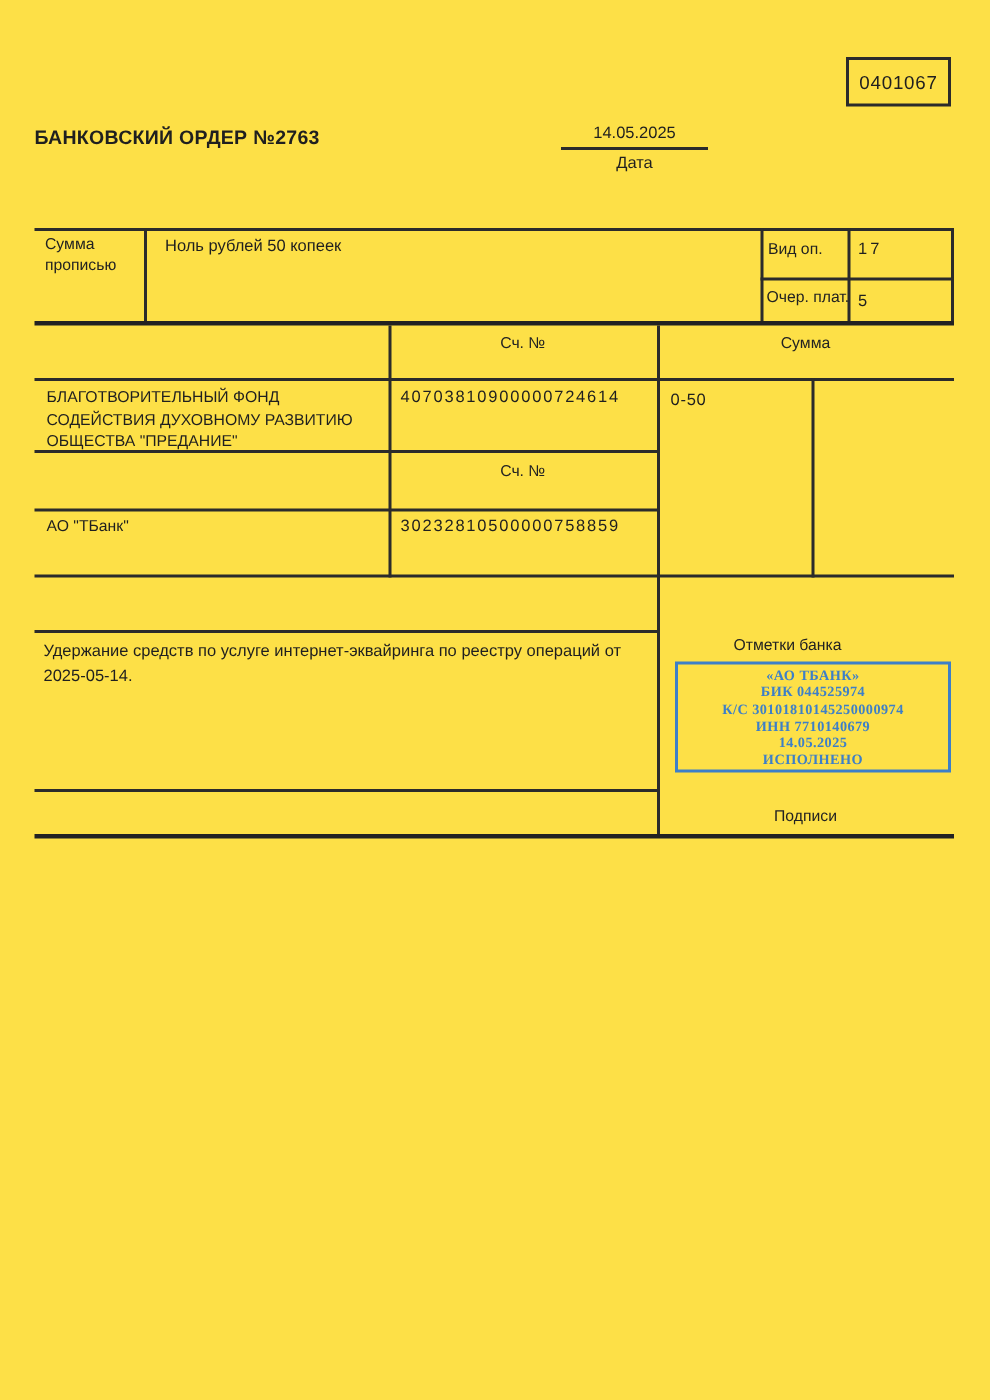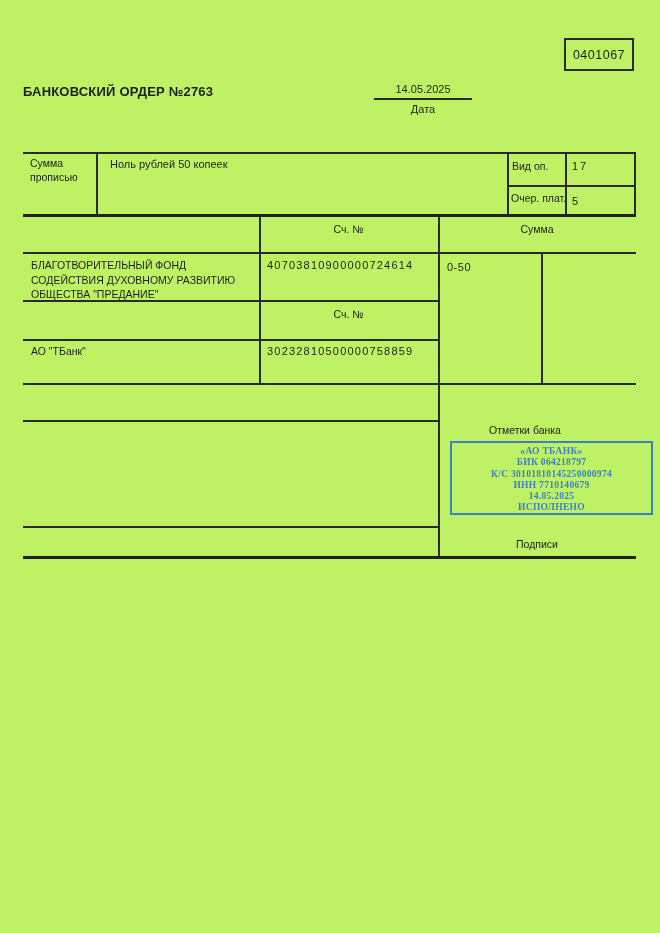--- a/index.html
+++ b/index.html
@@ -1,21 +1,21 @@
 <!DOCTYPE html>
 <html><head>
 <meta charset="utf-8">
 <style>
   * { margin: 0; padding: 0; box-sizing: border-box; }
   html, body { background: #ffffff; }
   .page {
     position: relative;
     width: 660px;
     height: 933px;
-    background: #bef264;
+    background: #fde047;
     font-family: "Liberation Sans", "DejaVu Sans", sans-serif;
     color: #1f1f1f;
     overflow: hidden;
   }
   .abs { position: absolute; }
   .hline { position: absolute; height: 2px; background: #2b2b2b; }
   .hline.thick { height: 3px; background: #222222; }
   .vline { position: absolute; width: 2px; background: #2b2b2b; }
   .code-box {
     position: absolute; left: 564px; top: 38px; width: 70px; height: 33px;
@@ -26,21 +26,21 @@
   .date-block { position: absolute; left: 374px; top: 83px; width: 98px; text-align: center; }
   .date-value { font-size: 11px; padding-bottom: 3px; border-bottom: 2px solid #2b2b2b; }
   .date-label { font-size: 11px; padding-top: 3px; }
   .lbl { font-size: 10.5px; color: #222; }
   .cell-label-center { position: absolute; text-align: center; font-size: 10.5px; color: #222; }
   .val { font-size: 11px; }
   .acct { font-size: 11px; letter-spacing: 1.2px; }
   .payer-name { position: absolute; left: 31px; top: 258px; width: 228px; font-size: 10.5px; line-height: 1.4; }
   .purpose { position: absolute; left: 29px; top: 426px; width: 402px; font-size: 11px; line-height: 1.5; }
   .stamp {
-    position: absolute; left: 450px; top: 441px; width: 203px; height: 74px;
+    position: absolute; left: 450px; top: 441px; width: 184px; height: 74px;
     border: 2px solid #3d7fc8; color: #3d7fc8; text-align: center; padding-top: 3px;
     font-family: "Liberation Serif", "DejaVu Serif", serif; font-weight: bold;
     font-size: 9.5px; line-height: 11.3px; letter-spacing: 0.3px;
   }
 </style>
 </head>
 <body>
 
 <div class="page">
 
@@ -86,26 +86,27 @@
 
   <div class="payer-name">БЛАГОТВОРИТЕЛЬНЫЙ ФОНД СОДЕЙСТВИЯ ДУХОВНОМУ РАЗВИТИЮ ОБЩЕСТВА "ПРЕДАНИЕ"</div>
   <div class="abs acct" style="left:267px; top:259px;">40703810900000724614</div>
   <div class="abs val" style="left:447px; top:261px; letter-spacing:0.5px;">0-50</div>
 
   <div class="cell-label-center" style="left:259px; top:308px; width:179px;">Сч. №</div>
 
   <div class="abs" style="left:31px; top:345px; font-size:10.5px;">АО "ТБанк"</div>
   <div class="abs acct" style="left:267px; top:345px;">30232810500000758859</div>
 
+  <div class="purpose">Удержание средств по услуге интернет-эквайринга по реестру операций от 2025-05-14.</div>
 
   <div class="cell-label-center" style="left:426px; top:424px; width:198px;">Отметки банка</div>
 
   <div class="stamp" style="color: rgb(61, 127, 200); border-color: rgb(61, 127, 200);">
     <div>«АО ТБАНК»</div>
-    <div>БИК 064218797</div>
+    <div>БИК 044525974</div>
     <div>К/С 30101810145250000974</div>
     <div>ИНН 7710140679</div>
     <div>14.05.2025</div>
     <div>ИСПОЛНЕНО</div>
   </div>
 
   <div class="cell-label-center" style="left:438px; top:538px; width:198px;">Подписи</div>
 
 </div>
 

